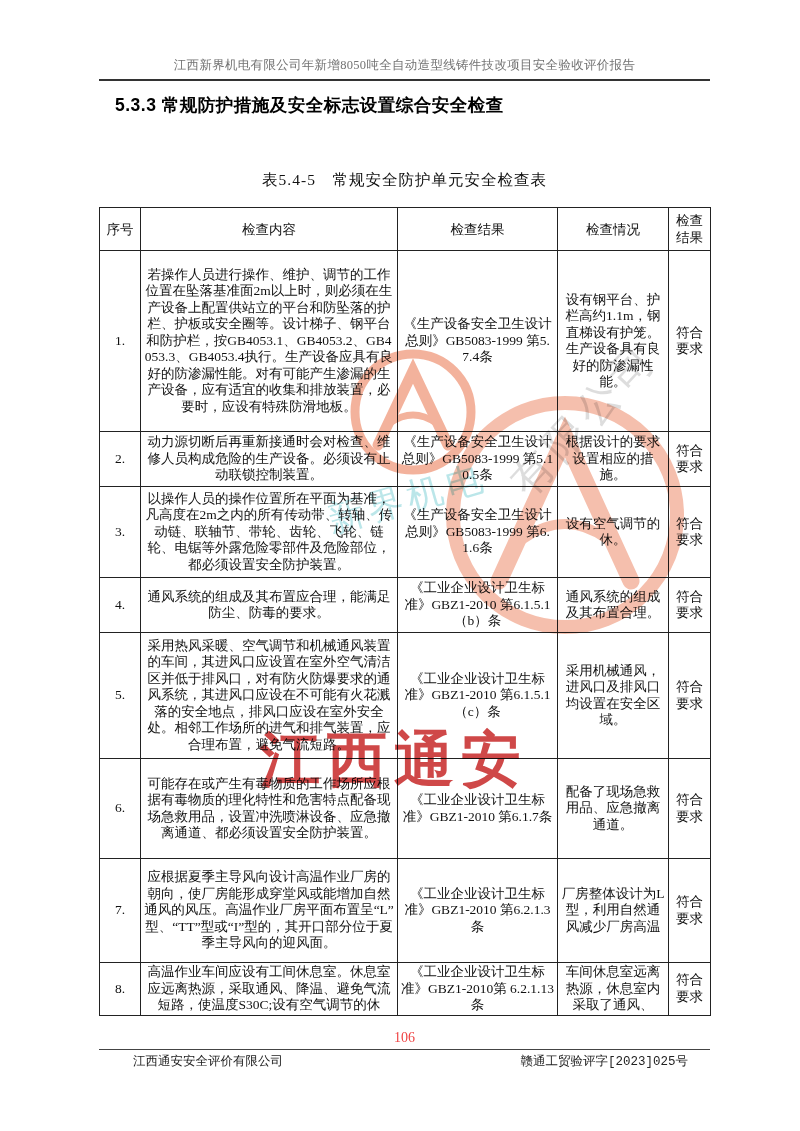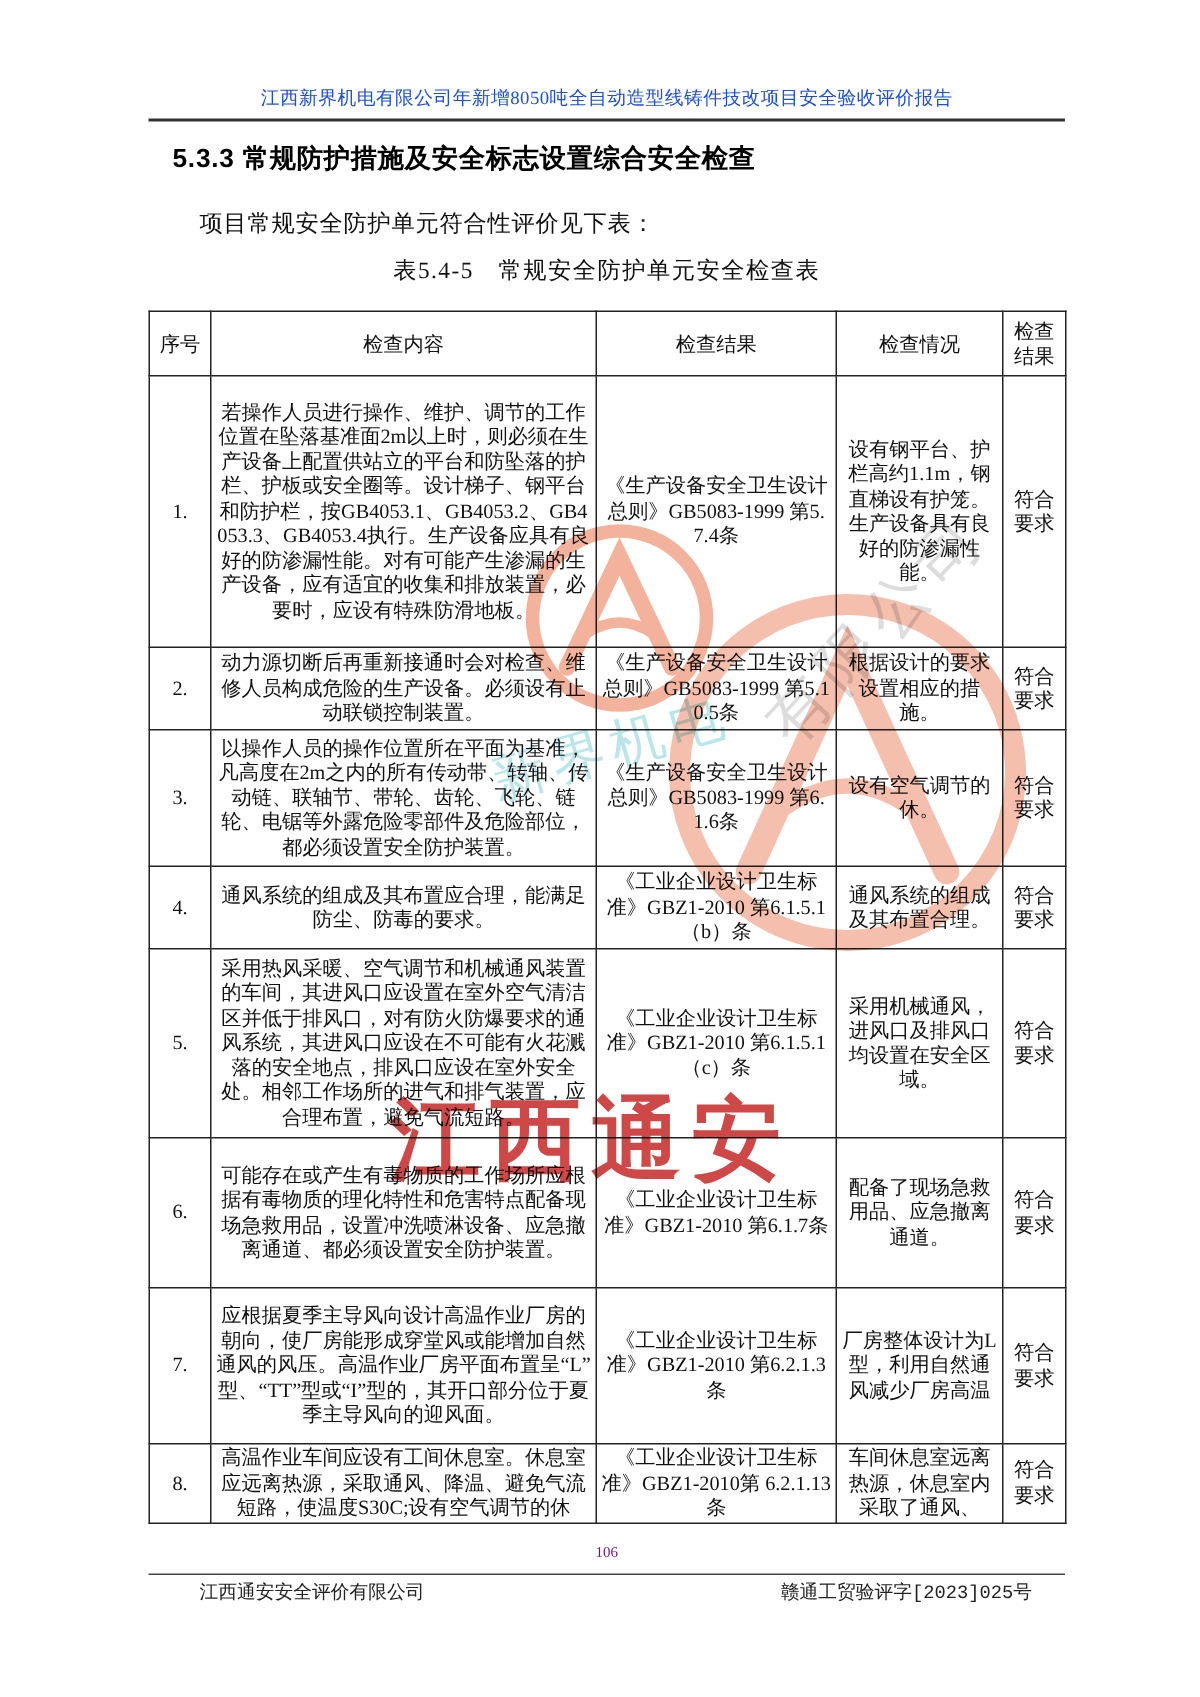--- a/index.html
+++ b/index.html
@@ -3,21 +3,21 @@
 <meta charset="utf-8">
 <style>
   html,body{margin:0;padding:0;background:#fff;}
   .page{
     position:relative;width:800px;height:1131px;background:#ffffff;overflow:hidden;
     font-family:"Liberation Serif","DejaVu Serif",serif;color:#111;
   }
   
   .running-header{
     position:absolute;top:57px;left:99px;width:611px;
-    text-align:center;font-size:12.5px;letter-spacing:.3px;color:#1d4ed8;
+    text-align:center;font-size:12.5px;letter-spacing:.3px;color:#737373;
   }
   .header-rule{position:absolute;top:79px;left:99px;width:611px;border-top:2px solid #333;}
   
   .section-heading{
     position:absolute;top:93px;left:99px;width:640px;
     font-family:"Liberation Sans","DejaVu Sans",sans-serif;
     font-weight:bold;font-size:17.5px;color:#000;letter-spacing:.5px;margin-left:16px;
   }
   .intro{position:absolute;top:139px;left:133px;font-size:15.5px;color:#111;letter-spacing:.5px;}
   .table-title{position:absolute;top:170px;left:99px;width:611px;text-align:center;font-size:15.5px;letter-spacing:1px;color:#111;}
@@ -27,21 +27,21 @@
     border-collapse:collapse;table-layout:fixed;background:transparent;
   }
   table.checklist td,table.checklist th{
     border:1px solid #222;padding:1px 3px;
     font-weight:normal;font-size:13.5px;line-height:16.5px;
     text-align:center;vertical-align:middle;word-break:break-all;
   }
   table.checklist th{font-size:13.5px;line-height:17px;}
   td.cell-content{line-height:17px;}
   
-  .page-number{position:absolute;top:1030px;left:99px;width:611px;text-align:center;font-size:10px;color:#701a75;}
+  .page-number{position:absolute;top:1030px;left:99px;width:611px;text-align:center;font-size:14px;color:#ef4444;}
   .footer-rule{position:absolute;top:1049px;left:99px;width:611px;border-top:1.5px solid #444;}
   .footer-left{position:absolute;top:1053px;left:133px;font-size:12.5px;color:#222;}
   .footer-right{position:absolute;top:1053px;right:112px;font-size:12.5px;color:#222;font-family:Liberation Mono, monospace;}
   
   .wm{position:absolute;pointer-events:none;mix-blend-mode:multiply;}
   .wm-stamp-text{
     left:260px;top:720px;font-size:60px;font-weight:bold;letter-spacing:7px;
     color:rgba(197,32,32,0.82);font-family:"Liberation Serif","DejaVu Serif",serif;white-space:nowrap;
   }
   .wm-ghost-text{
@@ -61,21 +61,20 @@
 </style>
 </head>
 <body>
 
 <div class="page">
 
   <div class="running-header">江西新界机电有限公司年新增8050吨全自动造型线铸件技改项目安全验收评价报告</div>
   <div class="header-rule"></div>
 
   <div class="section-heading">5.3.3 常规防护措施及安全标志设置综合安全检查</div>
-  <div class="intro">项目常规安全防护单元符合性评价见下表：</div>
   <div class="table-title">表5.4-5　常规安全防护单元安全检查表</div>
 
   <table class="checklist">
     <colgroup>
       <col style="width:41px">
         <col style="width:257px">
         <col style="width:160px">
         <col style="width:111px">
         <col style="width:42px">
     </colgroup>

